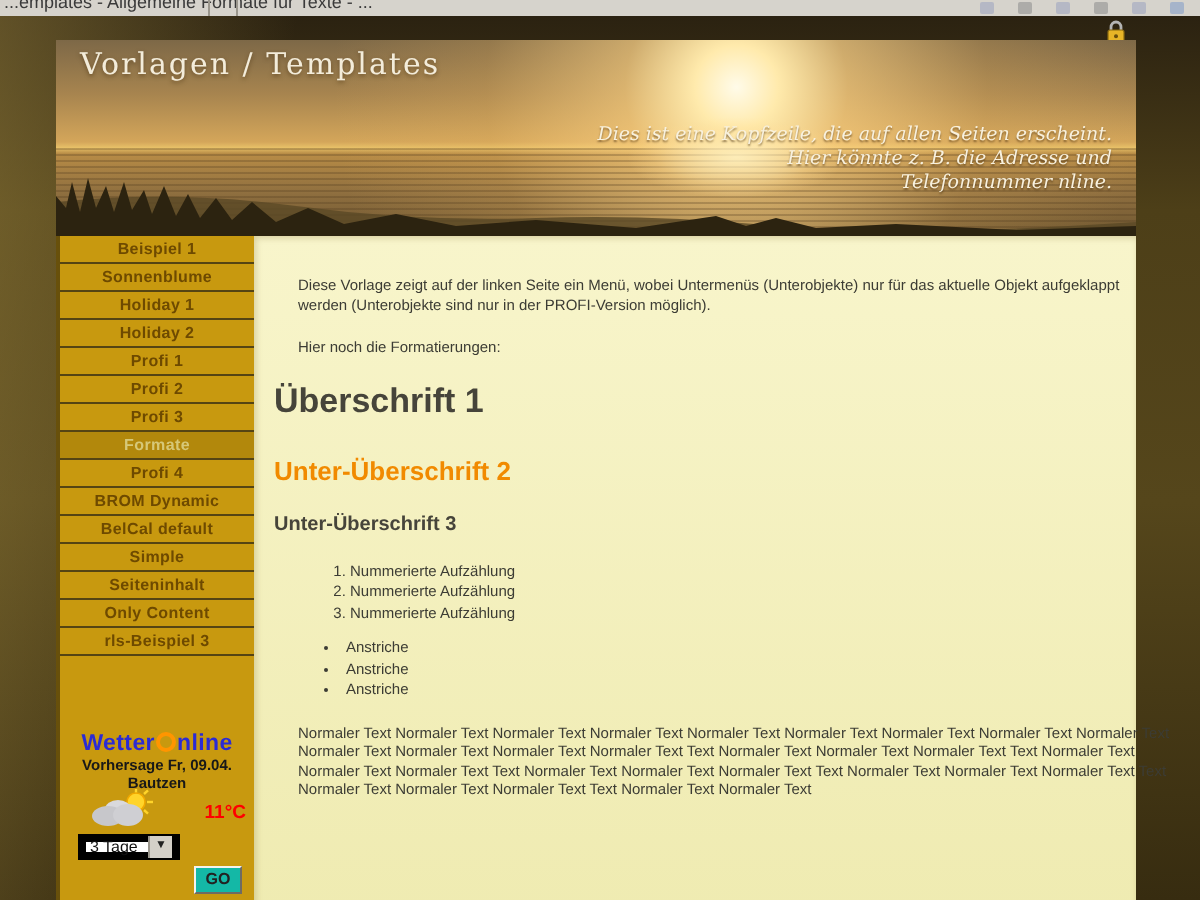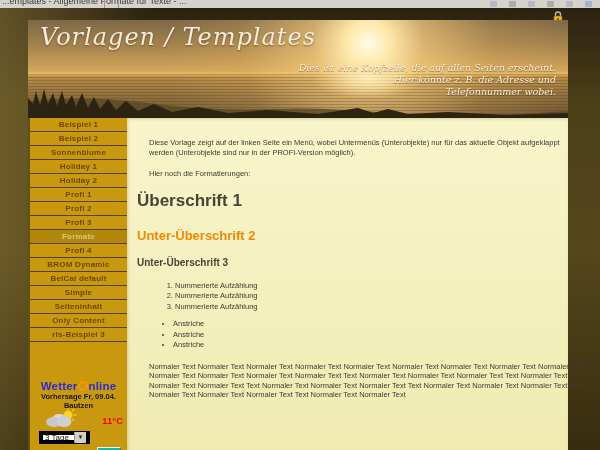--- a/index.html
+++ b/index.html
@@ -24,21 +24,21 @@
   .lock{position:absolute;left:552px;top:2px;width:12px;height:13px;}
 
   
   .header{position:absolute;left:28px;top:12px;width:540px;height:98px;overflow:hidden;
     background:linear-gradient(to bottom,#7d6847 0%,#a8854f 28%,#d4a65a 52%,#e8c168 55%,#b88c46 58%,#8f6f3f 78%,#6e5630 100%);}
   .sun{position:absolute;inset:0;background:radial-gradient(circle at 63% 24%, #fffbe9 0%, #ffeaac 6%, rgba(255,212,132,.6) 16%, rgba(228,178,96,.22) 36%, rgba(0,0,0,0) 58%);}
   .reflect{position:absolute;inset:0;background:radial-gradient(ellipse 70px 26px at 63% 60%, rgba(255,240,190,.85), rgba(255,221,150,.3) 55%, rgba(0,0,0,0) 78%);}
   .sea{position:absolute;left:0;top:55%;width:100%;height:45%;
     background:repeating-linear-gradient(to bottom, rgba(80,58,30,.28) 0 1px, rgba(0,0,0,0) 1px 3px);}
   .grass{position:absolute;left:0;bottom:0;width:540px;height:34px;}
-  .header-title{position:absolute;left:12px;top:3px;font-family:"DejaVu Serif",serif;font-style:italic;font-size:24px;
+  .header-title{position:absolute;left:12px;top:3px;font-family:"DejaVu Serif",serif;font-size:15px;
     color:#f3ecda;letter-spacing:1px;text-shadow:0 1px 2px rgba(70,45,15,.55);}
   .header-tagline{position:absolute;right:12px;top:42px;text-align:right;font-family:"DejaVu Serif",serif;font-style:italic;
     font-size:9.5px;line-height:12px;color:#f8f1de;text-shadow:0 1px 1px rgba(70,45,15,.6);}
 
   
   .sidebar{position:absolute;left:28px;top:110px;width:99px;height:340px;background:var(--menu-gold,#c8990f);
     border-left:2px solid rgba(40,32,8,.6);box-sizing:border-box;}
   .menu-item{height:13px;line-height:13px;text-align:center;font-size:8px;font-weight:bold;
     color:var(--menu-text,#6e4a00);background:var(--menu-gold,#c8990f);border-bottom:1px solid #554413;cursor:pointer;letter-spacing:.2px;}
   .menu-item.active{background:var(--active-item-bg,#b2880c);color:#d6c878;}
@@ -107,28 +107,27 @@
       <div class="sea"></div>
       <div class="reflect"></div>
       <svg class="grass" viewBox="0 0 540 34" preserveAspectRatio="none">
         <path d="M0,34 L0,17 Q60,11 120,19 T240,25 T360,29 T540,27 L540,34 Z" fill="#5a4826" opacity="0.8"></path>
         <path d="M0,34 L0,14 L5,20 L8,7 L12,22 L16,5 L20,20 L25,9 L29,22 L34,7 L38,21 L44,11 L48,23 L54,9 L60,24 L66,13 L72,25 L80,15 L88,26 L98,17 L110,27 L126,20 L144,28 L170,23 L200,29 L240,26 L290,30 L330,24 L345,29 L360,25 L380,30 L420,28 L480,31 L540,29 L540,34 Z" fill="#2c2310"></path>
       </svg>
       <div class="header-title">Vorlagen / Templates</div>
       <div class="header-tagline">
         <div>Dies ist eine Kopfzeile, die auf allen Seiten erscheint.</div>
         <div>Hier könnte z. B. die Adresse und</div>
-        <div>Telefonnummer wobei.</div>
+        <div>Telefonnummer nline.</div>
       </div>
     </div>
 
     <div class="sidebar">
       <div class="menu">
         <div class="menu-item">Beispiel 1</div>
-        <div class="menu-item">Beispiel 2</div>
         <div class="menu-item">Sonnenblume</div>
         <div class="menu-item">Holiday 1</div>
         <div class="menu-item">Holiday 2</div>
         <div class="menu-item">Profi 1</div>
         <div class="menu-item">Profi 2</div>
         <div class="menu-item">Profi 3</div>
         <div class="menu-item active">Formate</div>
         <div class="menu-item">Profi 4</div>
         <div class="menu-item">BROM Dynamic</div>
         <div class="menu-item">BelCal default</div>

